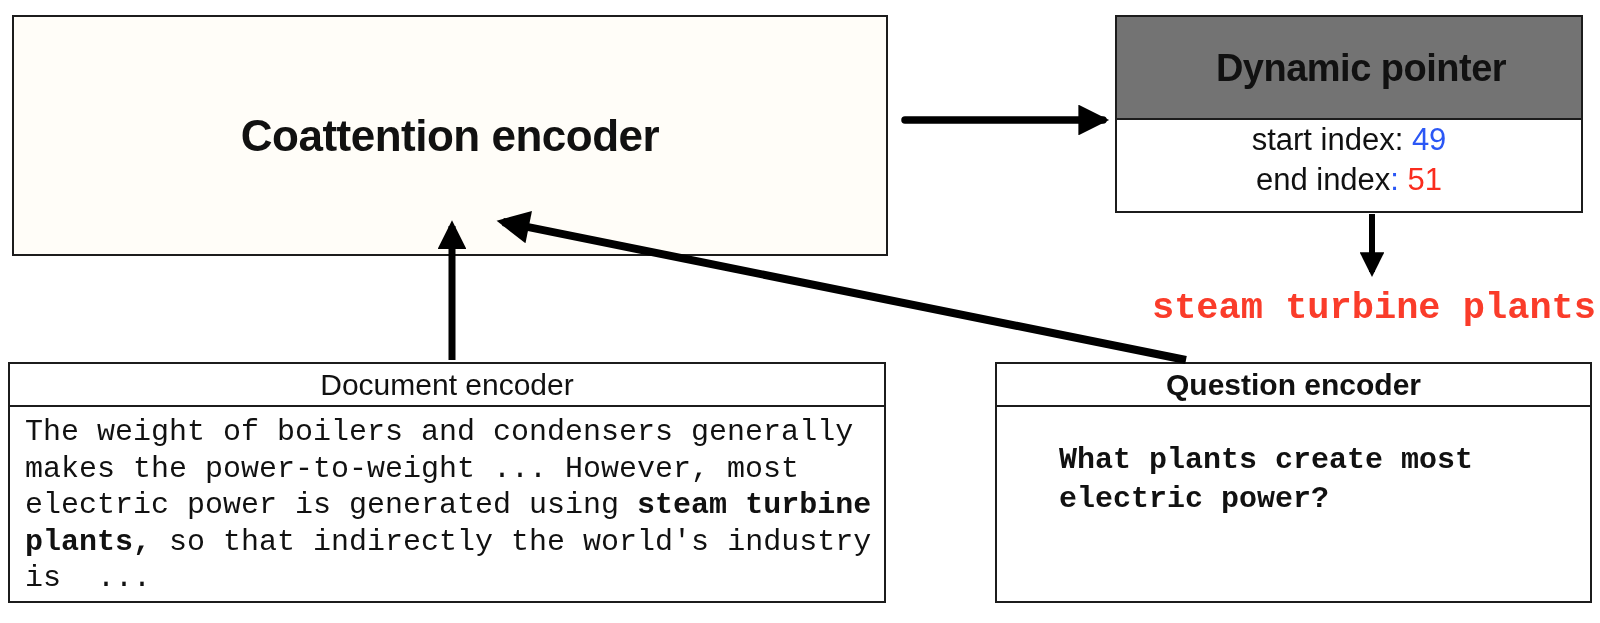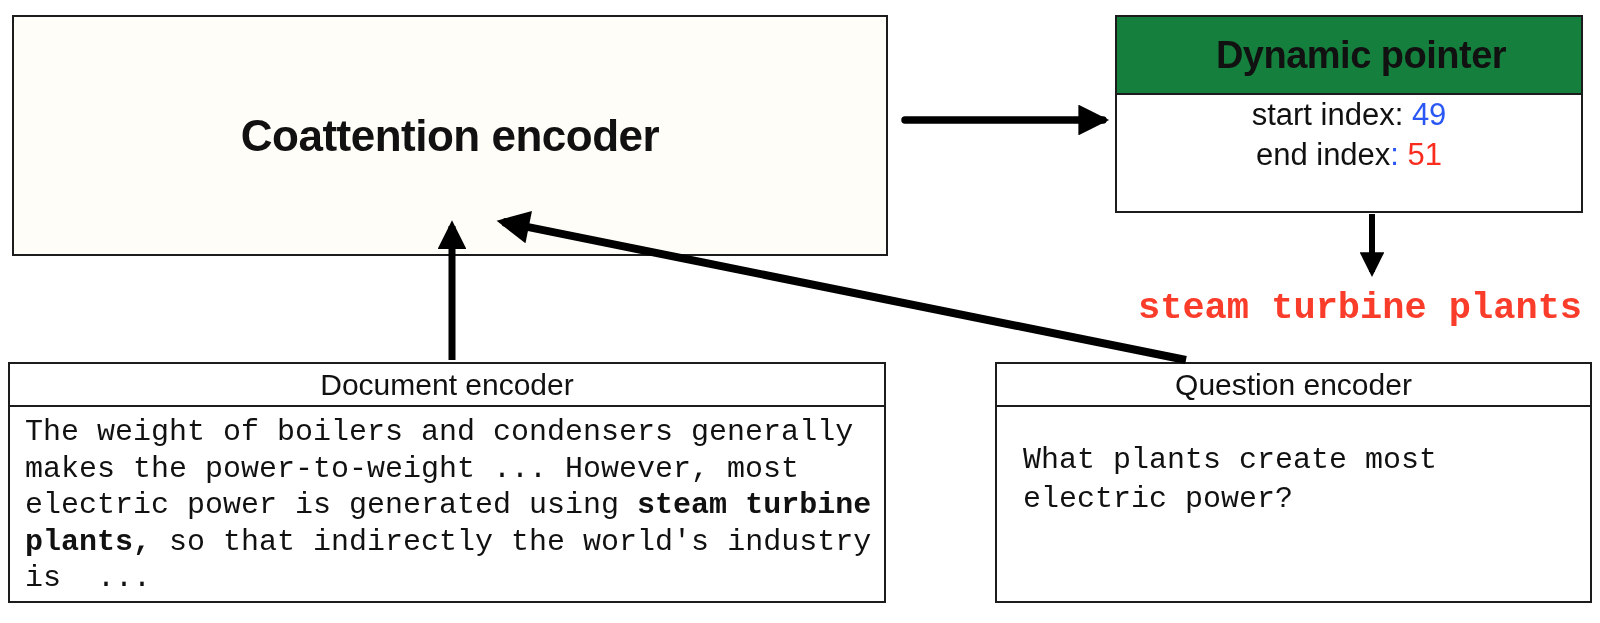--- a/index.html
+++ b/index.html
@@ -33,22 +33,22 @@
     letter-spacing: -0.5px;
   }
 
   
   .decoder {
     left: 1115px; top: 15px;
     width: 468px; height: 198px;
     display: flex; flex-direction: column;
   }
   .decoder-head {
-    height: 78px;
-    background: #15803d;
+    height: 103px;
+    background: #737373;
     border-bottom: 2.5px solid #1c1c1c;
     display: flex; flex-direction: column; align-items: center; justify-content: center; padding-left: 24px;
   }
   .decoder-head .t-line {
     font-size: 38px;
     font-weight: bold;
     line-height: 46px;
     letter-spacing: -0.5px;
   }
   .decoder-body {
@@ -58,45 +58,45 @@
   }
   .dec-row {
     font-size: 31px;
     line-height: 40px;
     white-space: pre;
   }
 
   
   .enc-box { display: flex; flex-direction: column; }
   .document { left: 8px; top: 362px; width: 878px; height: 241px; }
-  .question { left: 995px; top: 362px; width: 597px; height: 241px; }
+  .question { left: 995px; top: 362px; width: 597px; height: 241px; font-weight: bold; }
   .enc-head {
     height: 43px;
     border-bottom: 2px solid #1c1c1c;
     display: flex; align-items: center; justify-content: center;
     font-size: 30px;
   }
   .enc-body {
     flex: 1;
     font-family: "Liberation Mono", "DejaVu Sans Mono", monospace;
     font-size: 30px;
     white-space: pre;
   }
   .document .enc-body { padding: 7px 6px 0 15px; }
   .document .mono-line { line-height: 36.5px; }
-  .question .enc-body { padding: 34px 0 0 26px; }
+  .question .enc-body { padding: 34px 0 0 26px; margin-left: 36px; }
   .question .mono-line { line-height: 39px; }
   .seg-b { font-weight: bold; }
 
   
   .answer {
     position: absolute;
     left: 1138px; top: 287px;
     width: 458px;
-    text-align: left;
+    text-align: right;
     font-family: "Liberation Mono", "DejaVu Sans Mono", monospace;
     font-weight: bold;
     font-size: 37px;
     white-space: pre;
   }
 
   
   svg.arrows {
     position: absolute;
     left: 0; top: 0;

